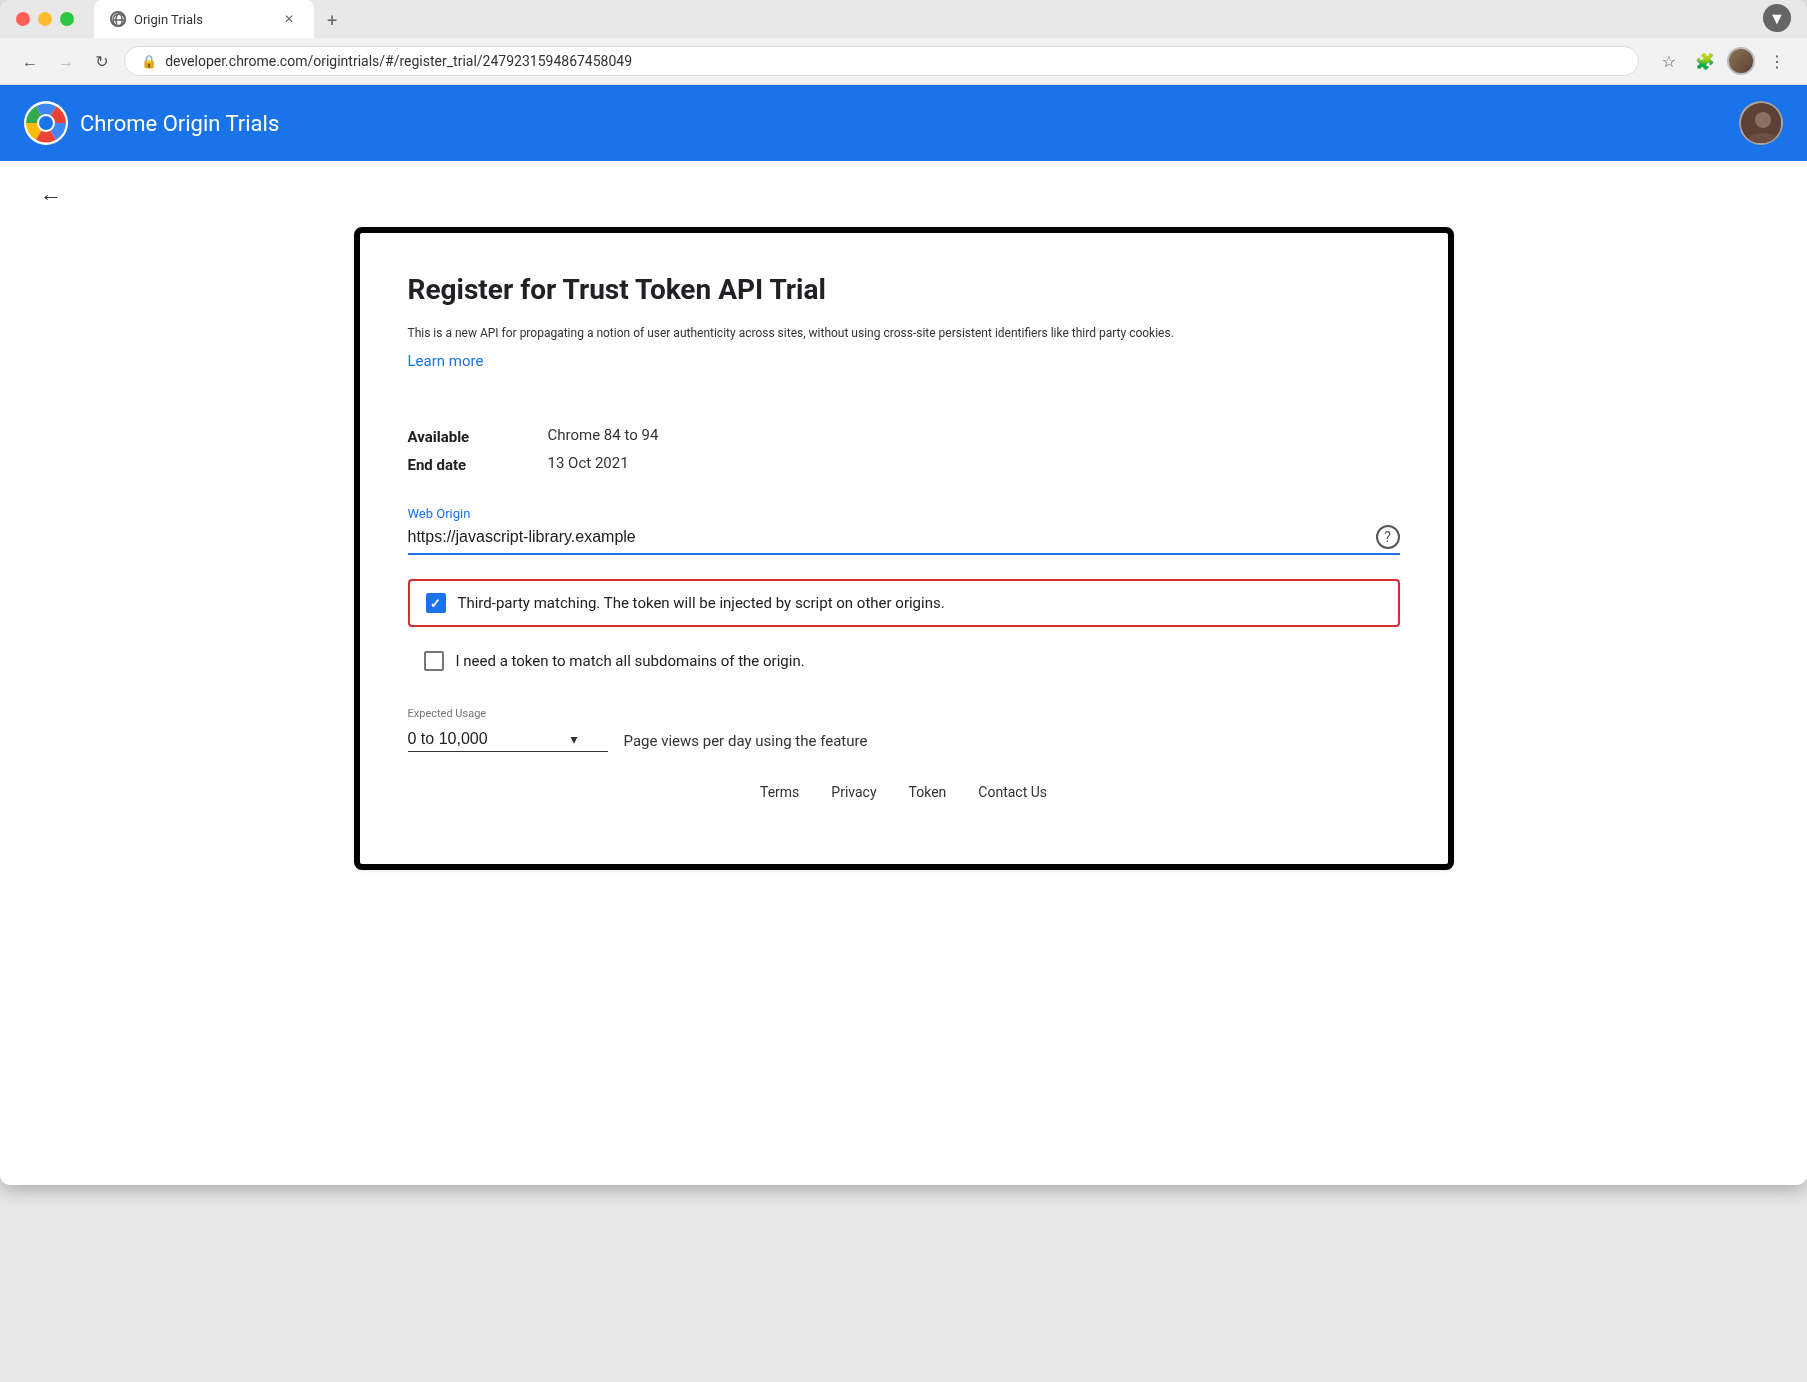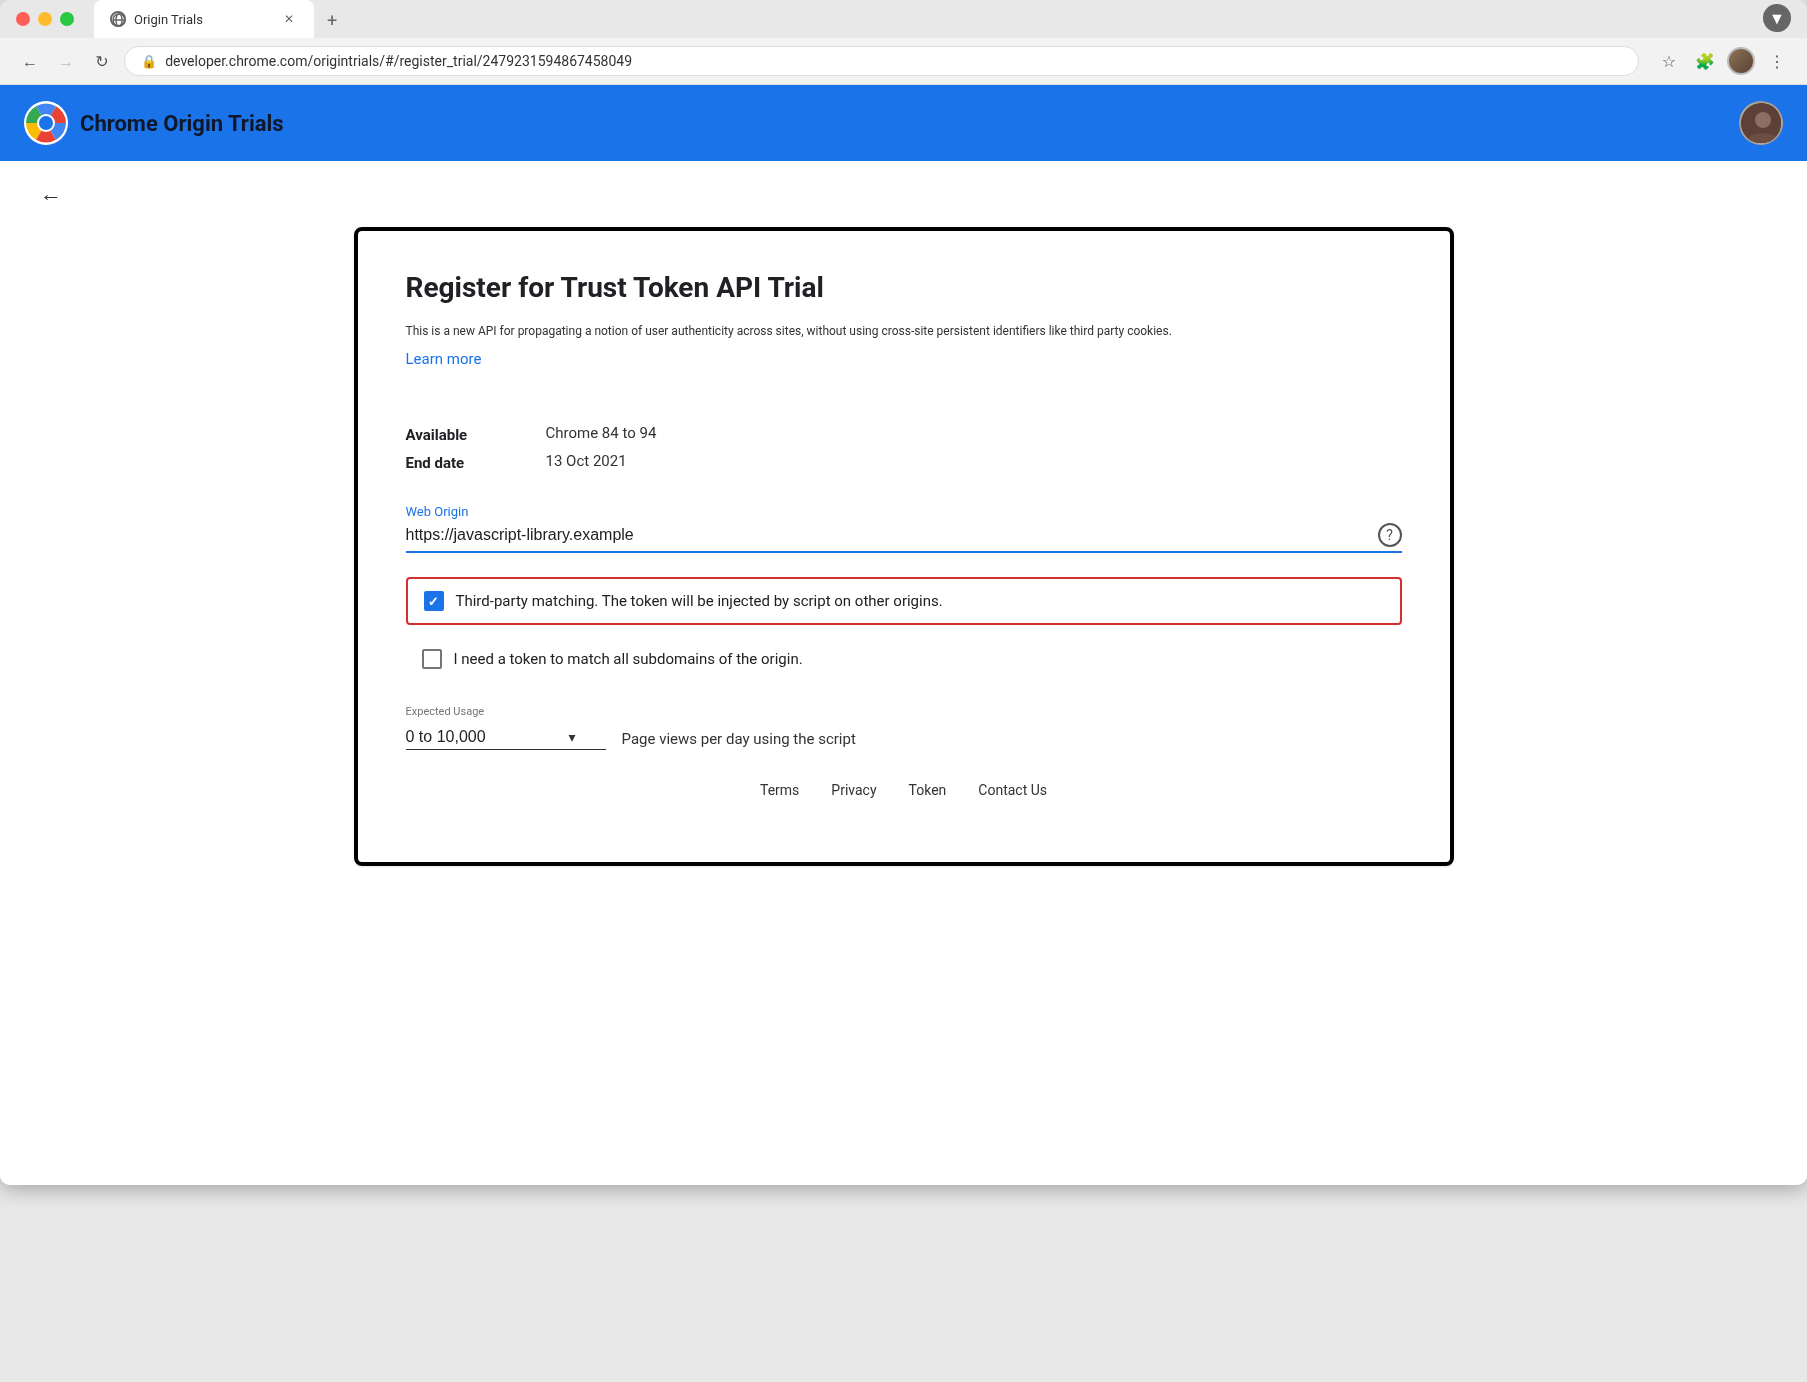--- a/index.html
+++ b/index.html
@@ -191,23 +191,23 @@
       display: flex;
       align-items: center;
       justify-content: space-between;
     }
     .app-header-left {
       display: flex;
       align-items: center;
       gap: 12px;
     }
     .app-title {
-      color: #0f172a;
+      color: #ffffff;
       font-size: 22px;
-      font-weight: 700;
+      font-weight: 400;
     }
     .header-avatar {
       width: 44px;
       height: 44px;
       border-radius: 50%;
       background: linear-gradient(135deg, #6B5B45, #3E2723);
       border: 2px solid rgba(255,255,255,0.5);
       overflow: hidden;
     }
 
@@ -218,21 +218,21 @@
     .back-btn {
       font-size: 22px;
       color: #333;
       cursor: pointer;
       display: inline-block;
       margin-bottom: 20px;
     }
 
     .form-card {
       background: #fff;
-      border: 4px solid #000000;
+      border: 6px solid #000000;
       border-radius: 8px;
       padding: 40px 48px 40px;
       max-width: 1100px;
       margin: 0 auto;
       box-shadow: 0 1px 3px rgba(0,0,0,0.1);
     }
 
     .form-heading {
       font-size: 28px;
       font-weight: 700;
@@ -529,21 +529,21 @@
           <div class="usage-label">Expected Usage</div>
           <div class="usage-row">
             <div class="usage-select-wrapper">
               <select class="usage-select">
                 <option>0 to 10,000</option>
                 <option>10,000 to 1,000,000</option>
                 <option>1,000,000+</option>
               </select>
               <span class="usage-arrow">▾</span>
             </div>
-            <span class="usage-description">Page views per day using the script</span>
+            <span class="usage-description">Page views per day using the feature</span>
           </div>
         </div>
 
         <div class="page-footer">
           <a class="footer-link" href="#">Terms</a>
           <a class="footer-link" href="#">Privacy</a>
           <a class="footer-link" href="#">Token</a>
           <a class="footer-link" href="#">Contact Us</a>
         </div>
       </div>

